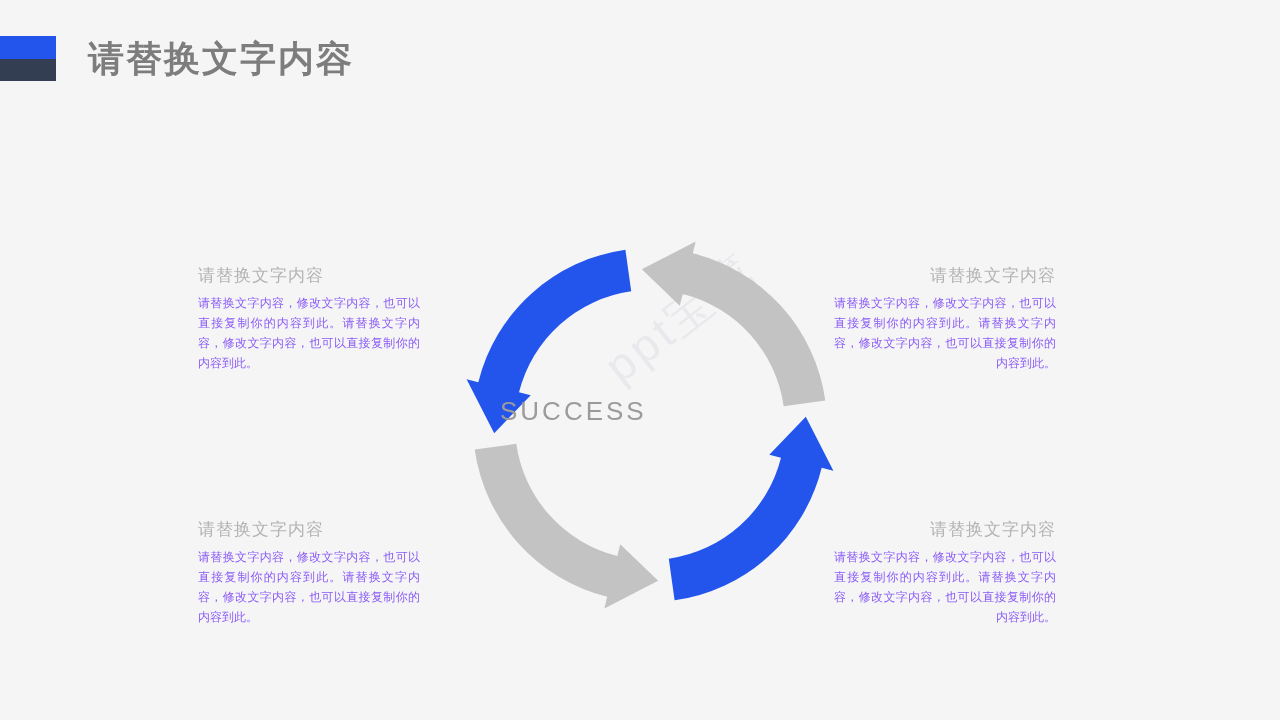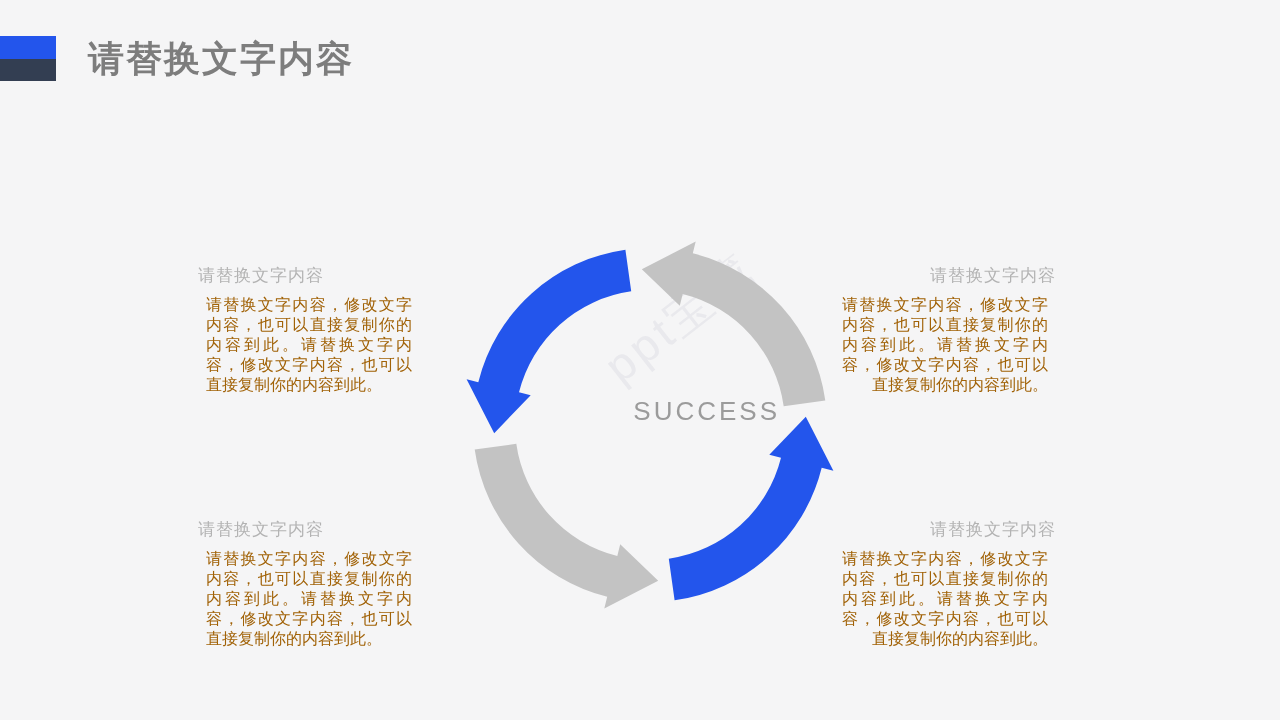--- a/index.html
+++ b/index.html
@@ -22,30 +22,30 @@
   
   .cycle-svg{position:absolute;left:0;top:0;width:1280px;height:720px;pointer-events:none;}
   .watermark{
     position:absolute;left:545px;top:248px;width:270px;height:140px;
     transform:rotate(-38deg);transform-origin:center;
     font-size:46px;letter-spacing:4px;color:rgba(150,150,170,0.12);
     text-align:center;line-height:140px;white-space:nowrap;pointer-events:none;
   }
   .center-label{
     position:absolute;left:500px;top:396px;width:280px;
-    text-align:right;font-size:26px;letter-spacing:3px;color:#9b9b9b;
+    text-align:left;font-size:26px;letter-spacing:3px;color:#9b9b9b;
   }
 
   
   .tblock{position:absolute;width:222px;}
   .tblock .bheading{
     font-size:17px;color:#b3b3b3;margin:0 0 6px 0;font-weight:normal;letter-spacing:1px;
   }
   .tblock .bbody{
-    font-size:16px;color:#a16207;line-height:20px;margin:8px;
+    font-size:12px;color:#8b5cf6;line-height:20px;margin:0;
     text-align:justify;text-align-last:left;
   }
   .block-tl{left:198px;top:264px;}
   .block-tr{left:834px;top:264px;}
   .block-bl{left:198px;top:518px;}
   .block-br{left:834px;top:518px;}
   .align-right .bheading{text-align:right;}
   .align-right .bbody{text-align:justify;text-align-last:right;}
 </style>
 </head>

